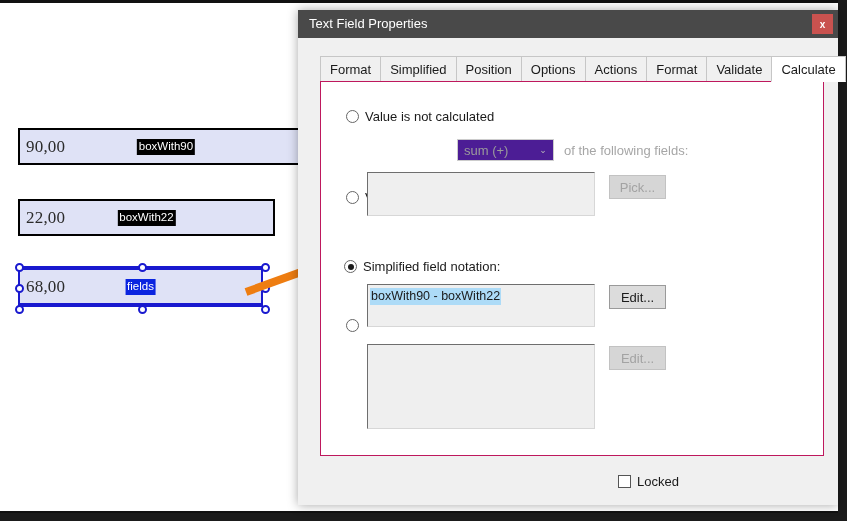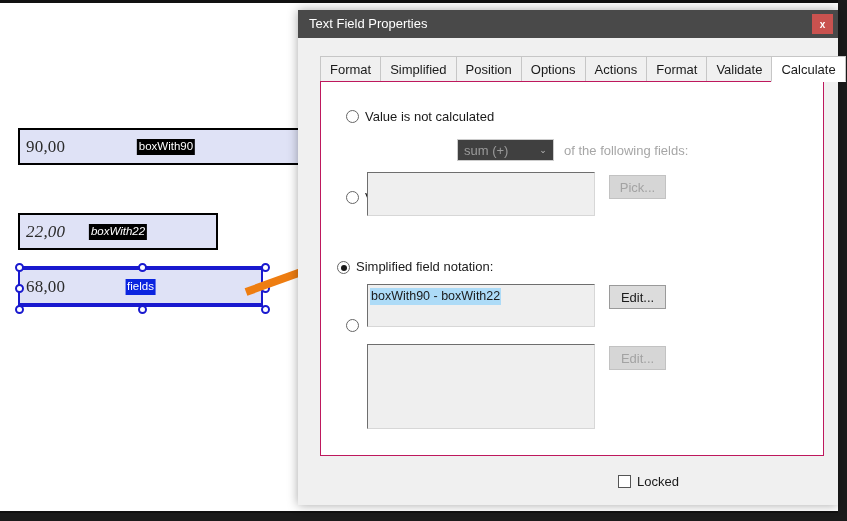--- a/index.html
+++ b/index.html
@@ -77,21 +77,21 @@
     padding: 1px 2px 2px 2px;
     white-space: nowrap;
     line-height: 13px;
   }
   .field-name-tag.selected-tag {
     background: #0b25e0;
     color: #ffffff;
   }
 
   #field-1 { left: 18px; top: 128px; width: 296px; height: 37px; }
-  #field-2 { left: 18px; top: 213px; width: 200px; height: 37px; font-style: italic; }
+  #field-2 { left: 18px; top: 199px; width: 257px; height: 37px; }
   #field-3 {
     left: 18px; top: 268px; width: 245px; height: 37px;
     border: 2px solid #1919cf;
     background: #dfe2f6;
   }
 
   
   #selection-frame {
     position: absolute;
     left: 18px; top: 266px;
@@ -213,30 +213,30 @@
     position: absolute;
     left: 2.5px; top: 2.5px;
     width: 6px; height: 6px;
     border-radius: 50%;
     background: #1a1a1a;
   }
   .radio-label { font-size: 13px; color: #1a1a1a; }
 
   #row-not-calculated { left: 25px; top: 27px; }
   #row-value-is-the   { left: 25px; top: 60px; margin-top: 48px; }
-  #row-simplified     { left: 16px; top: 177px; align-items: flex-end; }
+  #row-simplified     { left: 23px; top: 177px; }
   #row-custom-script  { left: 25px; top: 237px; }
 
   
   #sum-dropdown {
     position: absolute;
     left: 136px; top: 57px;
     width: 97px; height: 22px;
     border: 1px solid #cccccc;
-    background: #404040;
+    background: #4c1d95;
     box-sizing: border-box;
     display: flex;
     align-items: center;
     cursor: default;
   }
   #sum-dropdown-value {
     padding-left: 6px;
     font-size: 13px;
     color: #9b9b9b;
     flex: 1;

